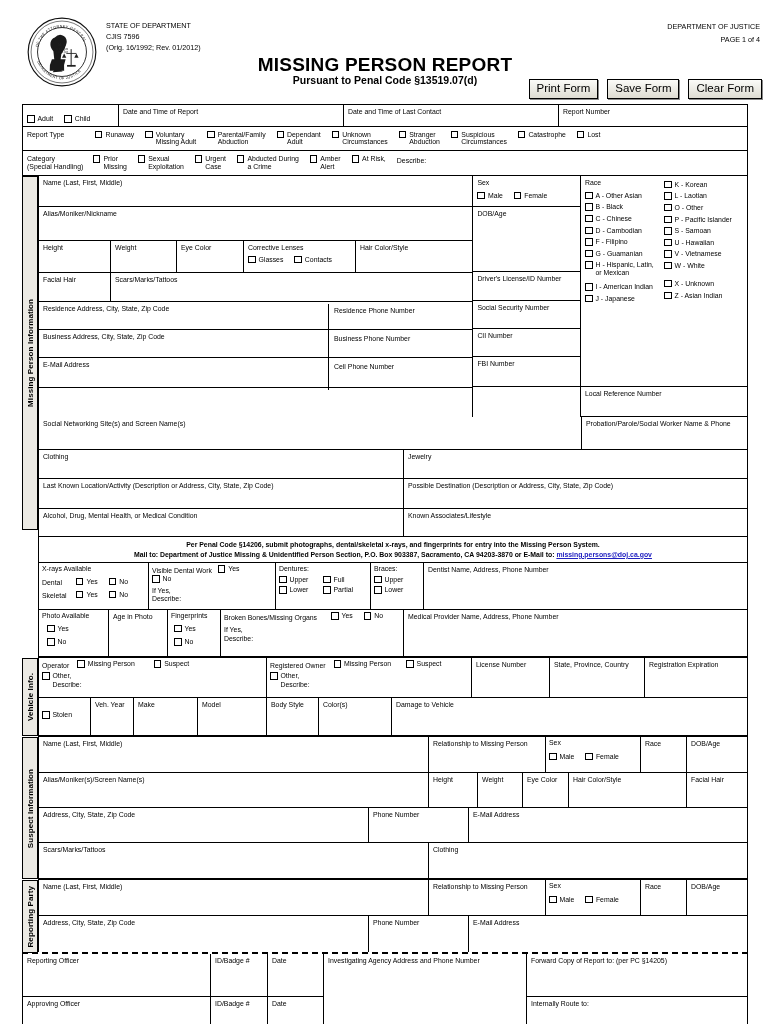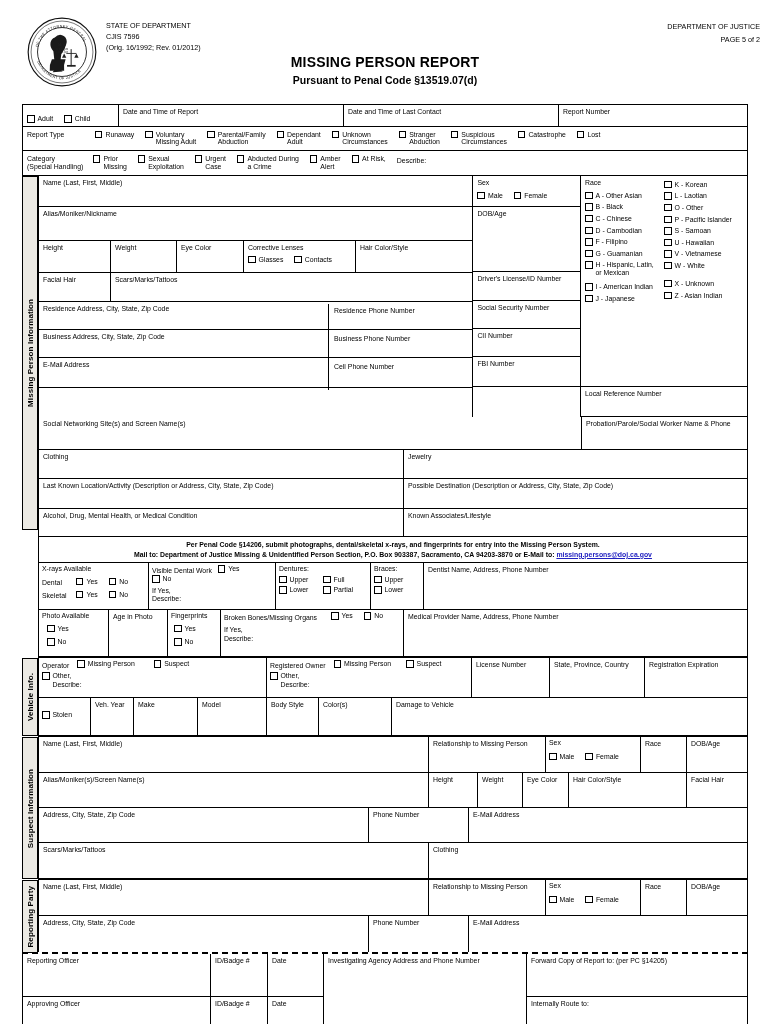--- a/index.html
+++ b/index.html
@@ -13,21 +13,21 @@
     position:relative;
     overflow:hidden;
   }
   .page { position:relative; width:770px; height:1024px; padding:0; }
 
   
   .header { position:relative; height:100px; }
   .seal { position:absolute; left:26px; top:16px; width:72px; height:72px; }
   .hdr-left { position:absolute; left:106px; top:20px; line-height:11px; font-size:7.2px; }
   .hdr-right { position:absolute; right:10px; top:20px; text-align:right; line-height:13px; font-size:7.2px; }
-  .title-main { position:absolute; left:0; right:0; top:54px; text-align:center; font-size:14px; font-weight:bold; letter-spacing:.2px; }
+  .title-main { position:absolute; left:0; right:0; top:54px; text-align:center; font-size:19px; font-weight:bold; letter-spacing:.2px; }
   .title-sub  { position:absolute; left:0; right:0; top:74px; text-align:center; font-size:10.5px; font-weight:bold; }
   .btns { position:absolute; right:8px; top:79px; display:flex; gap:9px; }
   .btn {
     background:linear-gradient(#fbfbf8,#dedcd2);
     border:1px solid #000;
     box-shadow:1px 1px 0 #888;
     padding:2px 7px 3px 7px;
     font-size:11.5px;
     font-family:"Liberation Sans", sans-serif;
     cursor:pointer; line-height:13px; white-space:nowrap;
@@ -104,26 +104,31 @@
     </svg>
 
     <div class="hdr-left">
       <div>STATE OF DEPARTMENT</div>
       <div>CJIS 7596</div>
       <div>(Orig. 16/1992; Rev. 01/2012)</div>
     </div>
 
     <div class="hdr-right">
       <div>DEPARTMENT OF JUSTICE</div>
-      <div>PAGE 5 of 2</div>
+      <div>PAGE 1 of 4</div>
     </div>
 
     <div class="title-main">MISSING PERSON REPORT</div>
     <div class="title-sub">Pursuant to Penal Code §13519.07(d)</div>
 
+    <div class="btns">
+      <button class="btn">Print Form</button>
+      <button class="btn">Save Form</button>
+      <button class="btn">Clear Form</button>
+    </div>
   </div>
 
   <div class="bodywrap">
 
     <div class="row topline">
       <div class="cell" style="width:96px; padding-top:10px;">
         <span class="cbrow">
             <i class="cb"></i>
             <span class="cbtxt">Adult</span>
           </span>

